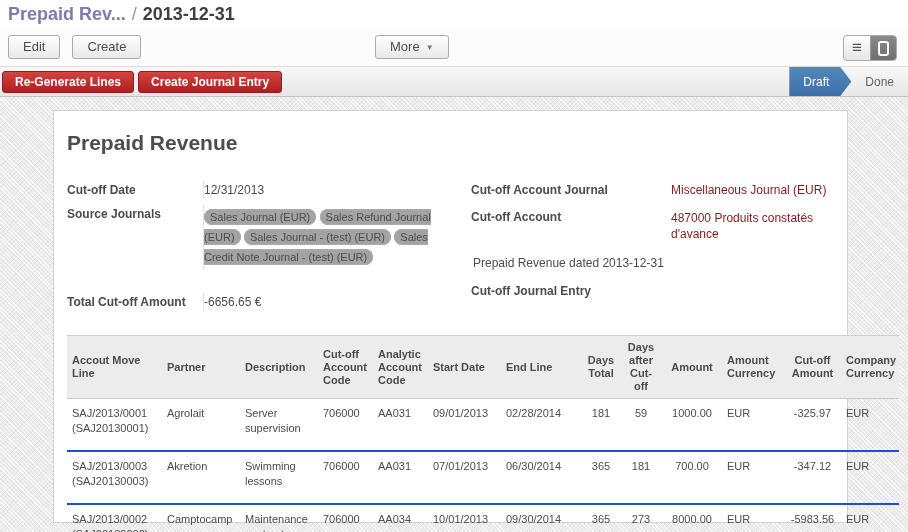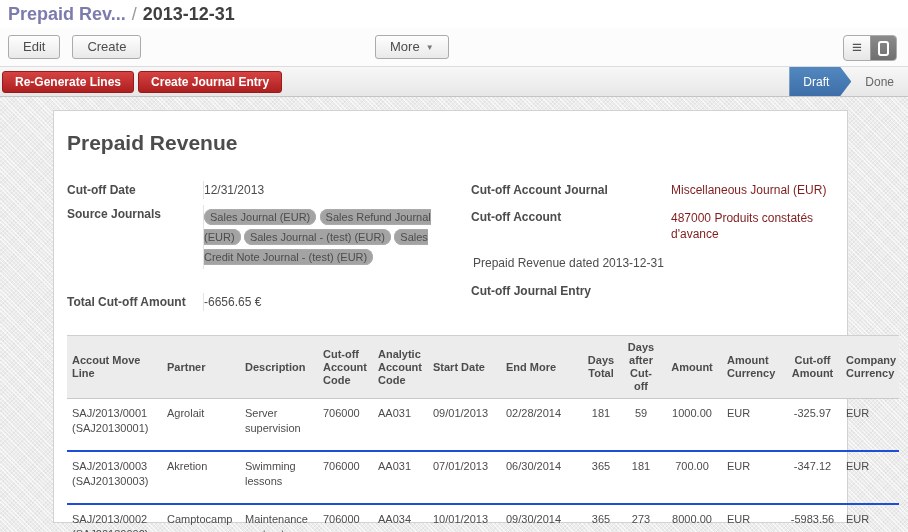--- a/index.html
+++ b/index.html
@@ -183,21 +183,21 @@
             <col>
           </colgroup>
         <thead>
             <tr>
               <th class="">Accout Move Line</th>
               <th class="">Partner</th>
               <th class="">Description</th>
               <th class="">Cut-off Account Code</th>
               <th class="">Analytic Account Code</th>
               <th class="">Start Date</th>
-              <th class="">End More</th>
+              <th class="">End Line</th>
               <th class="num">Days Total</th>
               <th class="num">Days after Cut-off</th>
               <th class="num">Amount</th>
               <th class="">Amount Currency</th>
               <th class="num">Cut-off Amount</th>
               <th class="">Company Currency</th>
             </tr>
           </thead>
         <tbody>
             <tr>

